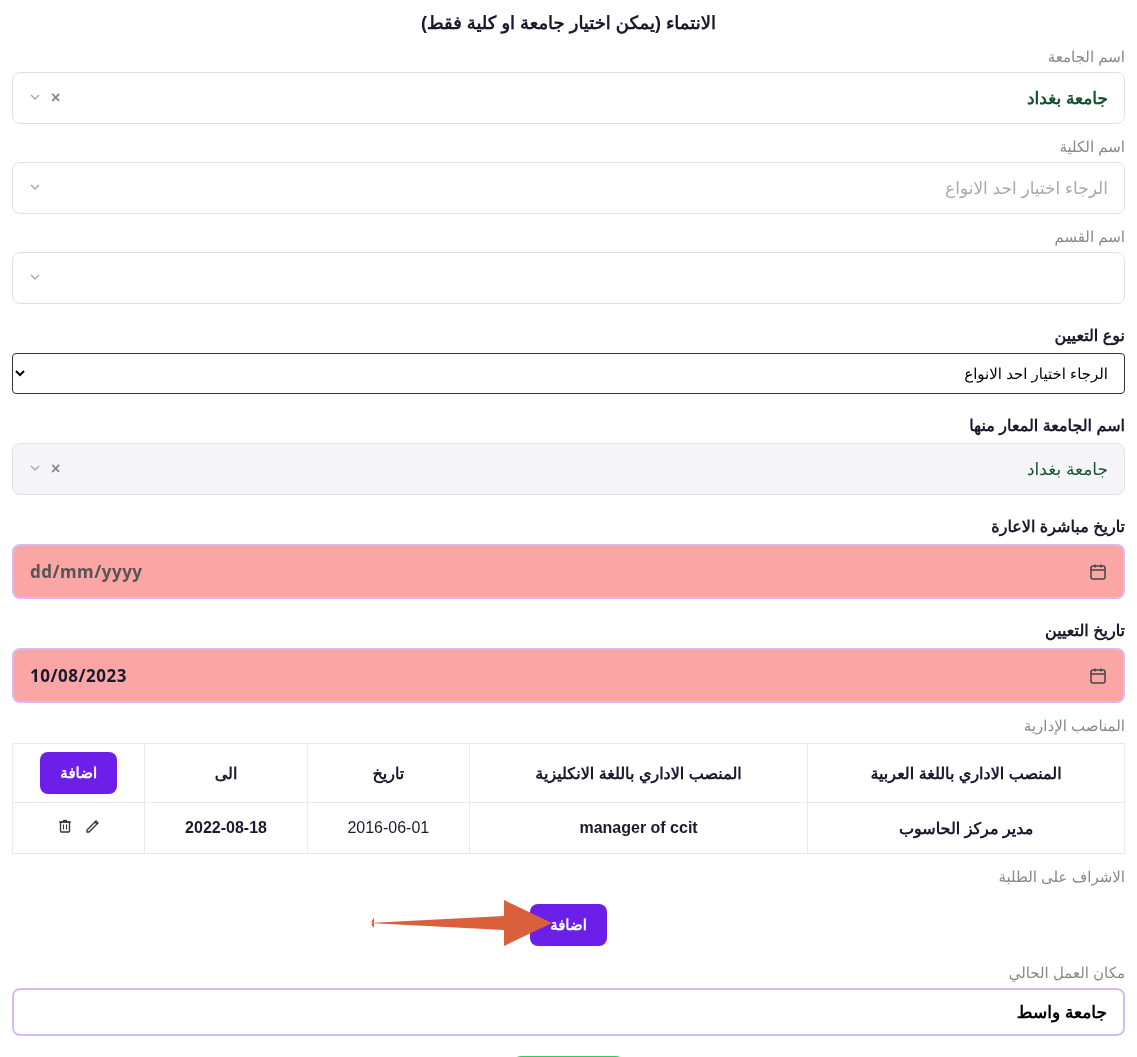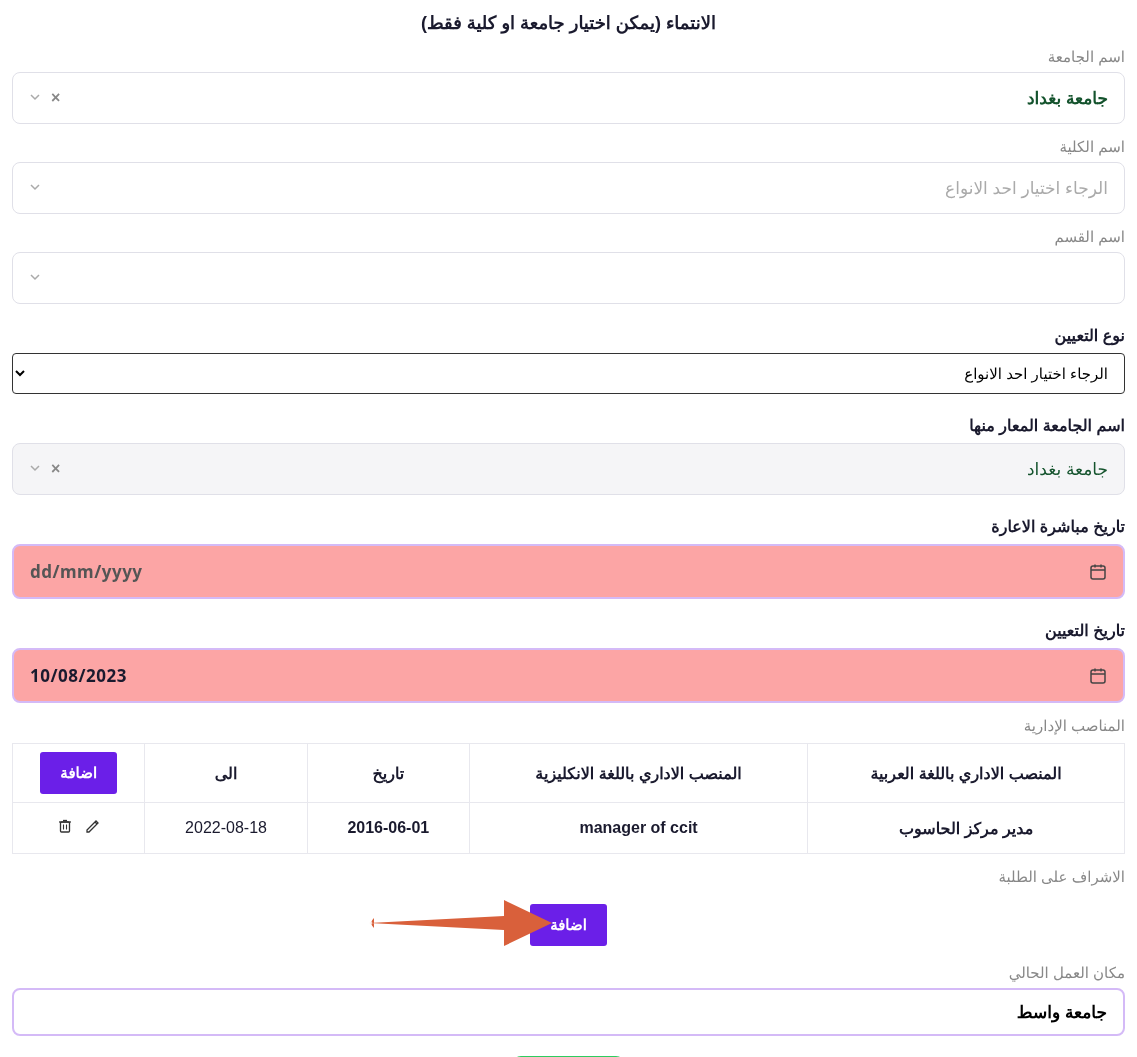--- a/index.html
+++ b/index.html
@@ -143,21 +143,21 @@
   font-weight: 700;
   background: #fff;
 }
 th.actions-cell {
   padding: 8px;
 }
 .btn-primary {
   background: #6b1fe8;
   color: #fff;
   border: none;
-  border-radius: 3px;
+  border-radius: 8px;
   padding: 12px 20px;
   font-size: 15px;
   font-weight: 600;
   cursor: pointer;
 }
 .btn-success {
   background: #2ecc5f;
   color: #fff;
   border: none;
   border-radius: 8px;
@@ -299,22 +299,22 @@
         <th>الى</th>
         <th class="actions-cell">
           <button class="btn-primary">اضافة</button>
         </th>
       </tr>
     </thead>
     <tbody>
       <tr>
         <td style="font-weight:700;">مدير مركز الحاسوب</td>
         <td style="font-weight:700;direction:ltr;">manager of ccit</td>
-        <td style="font-weight:700;direction:ltr;">2016-06-01</td>
-        <td style="font-weight:400;direction:ltr;">2022-08-18</td>
+        <td style="font-weight:400;direction:ltr;">2016-06-01</td>
+        <td style="font-weight:700;direction:ltr;">2022-08-18</td>
         <td>
           <div class="row-actions">
             <span class="icon-btn">
               <svg width="18" height="18" viewBox="0 0 18 18">
                   <path d="M3 13 L3 15 L5 15 L14 6 L12 4 Z" stroke="#333" stroke-width="1.3" fill="none"></path>
                   <line x1="11" y1="5" x2="13" y2="7" stroke="#333" stroke-width="1.3"></line>
                 </svg>
             </span>
             <span class="icon-btn">
               <svg width="18" height="18" viewBox="0 0 18 18">

